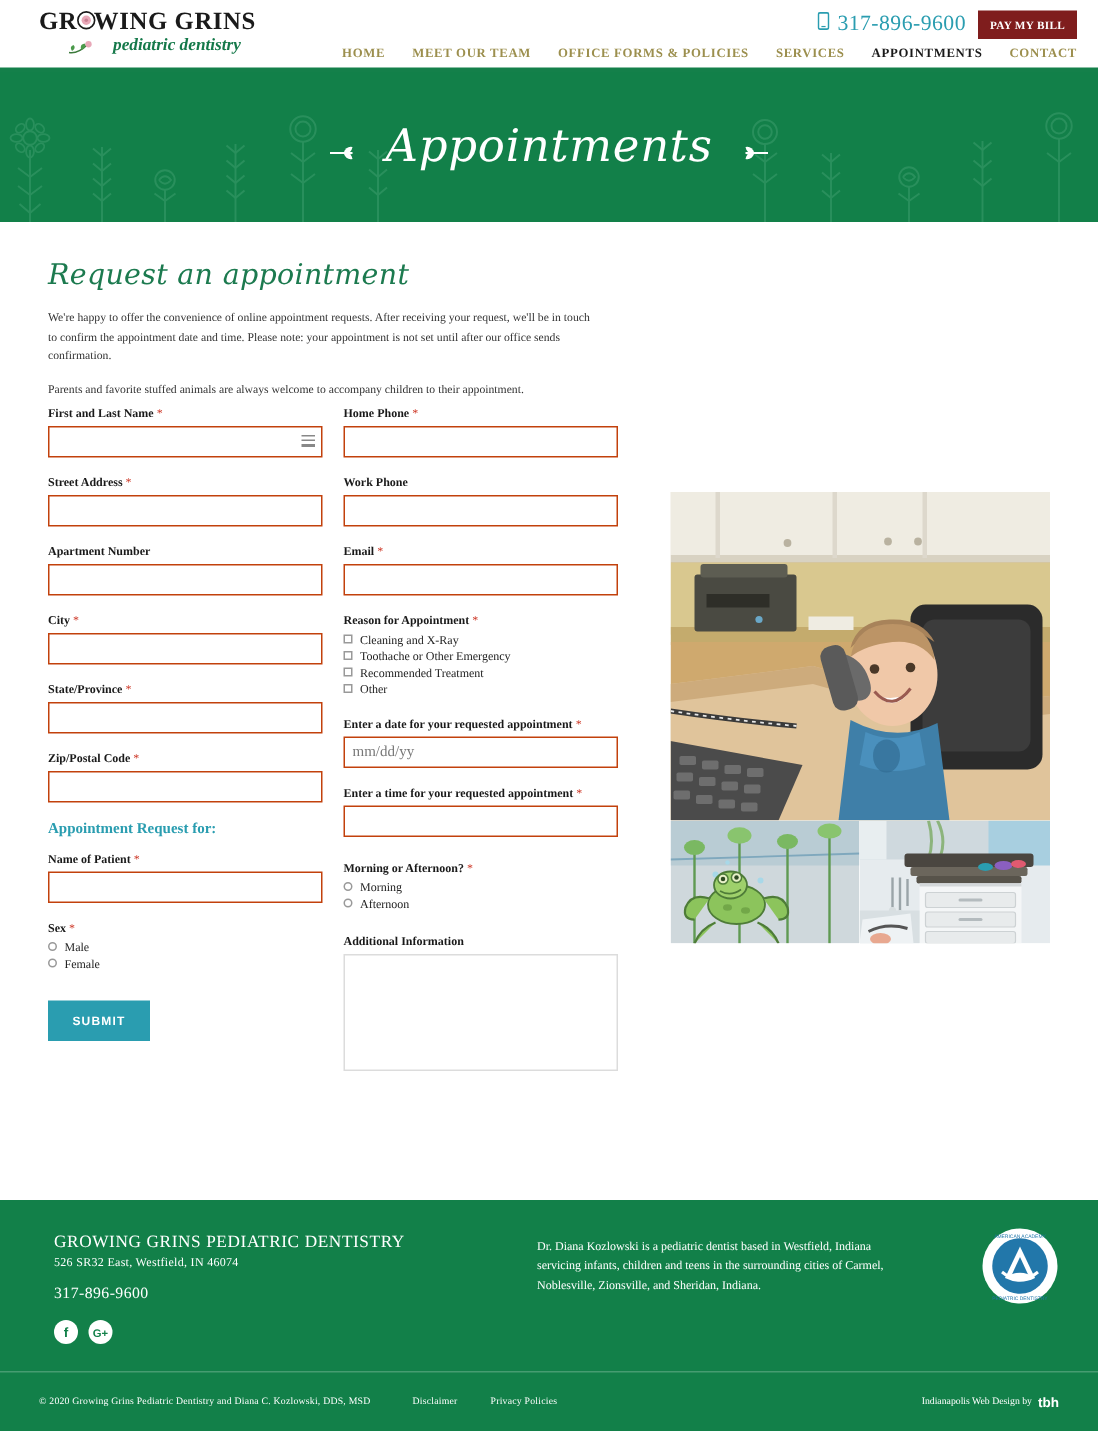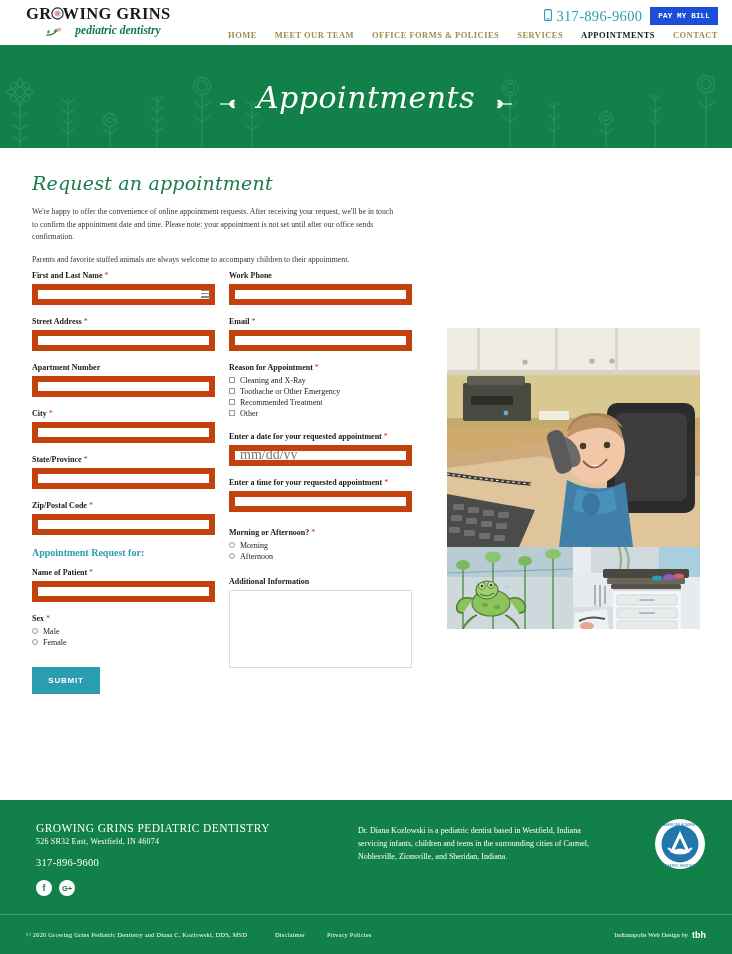--- a/index.html
+++ b/index.html
@@ -58,23 +58,23 @@
     display: flex; align-items: center; gap: 8px;
   }
   .phone-top {
     font-family: "Liberation Serif", serif;
     font-size: 14.5px;
     color: #2a9db0;
     letter-spacing: .3px;
     display: flex; align-items: center; gap: 5px;
   }
   .paybill {
-    background: #1d4ed8;
+    background: #7f1d1d;
     color: #fff;
-    font-family: Liberation Mono, monospace;
+    font-family: Liberation Serif, serif;
     font-size: 7.5px;
     font-weight: bold;
     letter-spacing: .2px;
     padding: 5px 8px;
     border: none;
     cursor: pointer;
   }
   .nav {
     position: absolute; right: 14px; top: 30px;
     display: flex; gap: 18px; align-items: center;
@@ -155,24 +155,24 @@
     font-size: 8px;
     font-weight: bold;
     color: #1a1a1a;
     display: block;
     margin-bottom: 4px;
   }
   .req { color: #cc3322; font-weight: normal; }
   .finput {
     width: 100%;
     height: 21px;
-    border: 6px solid #c2410c;
+    border: 1px solid #c2410c;
     background: #fff;
     font-family: "Liberation Serif", serif;
-    font-size: 14px;
+    font-size: 10px;
     padding: 0 5px;
     color: #555;
     outline: none;
   }
   .finput::placeholder { color: #777; }
   .input-holder { position: relative; }
   .input-icon {
     position: absolute; right: 5px; top: 6px;
     width: 9px; height: 8px;
     display: flex; flex-direction: column; justify-content: space-between;
@@ -526,20 +526,24 @@
               <span class="opt-label">Female</span>
             </div>
           </div>
         </div>
 
         <button type="button" class="submit-btn">SUBMIT</button>
       </div>
 
       <div class="col">
 
+        <div class="field">
+          <label class="flabel"><span>Home Phone</span> <span class="req">*</span></label>
+          <input class="finput" type="text" value="" style="">
+        </div>
 
         <div class="field">
           <label class="flabel">Work Phone</label>
           <input class="finput" type="text" value="" style="">
         </div>
 
         <div class="field">
           <label class="flabel"><span>Email</span> <span class="req">*</span></label>
           <input class="finput" type="text" value="" style="">
         </div>

